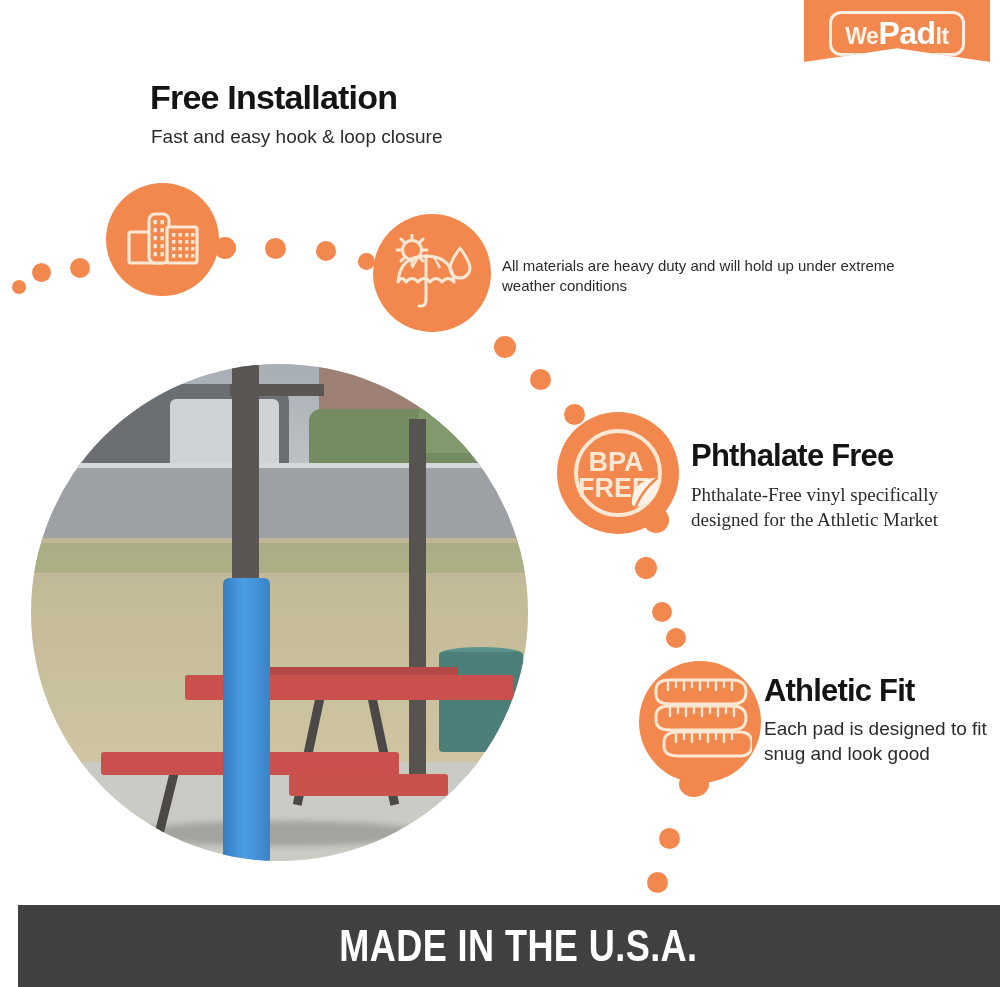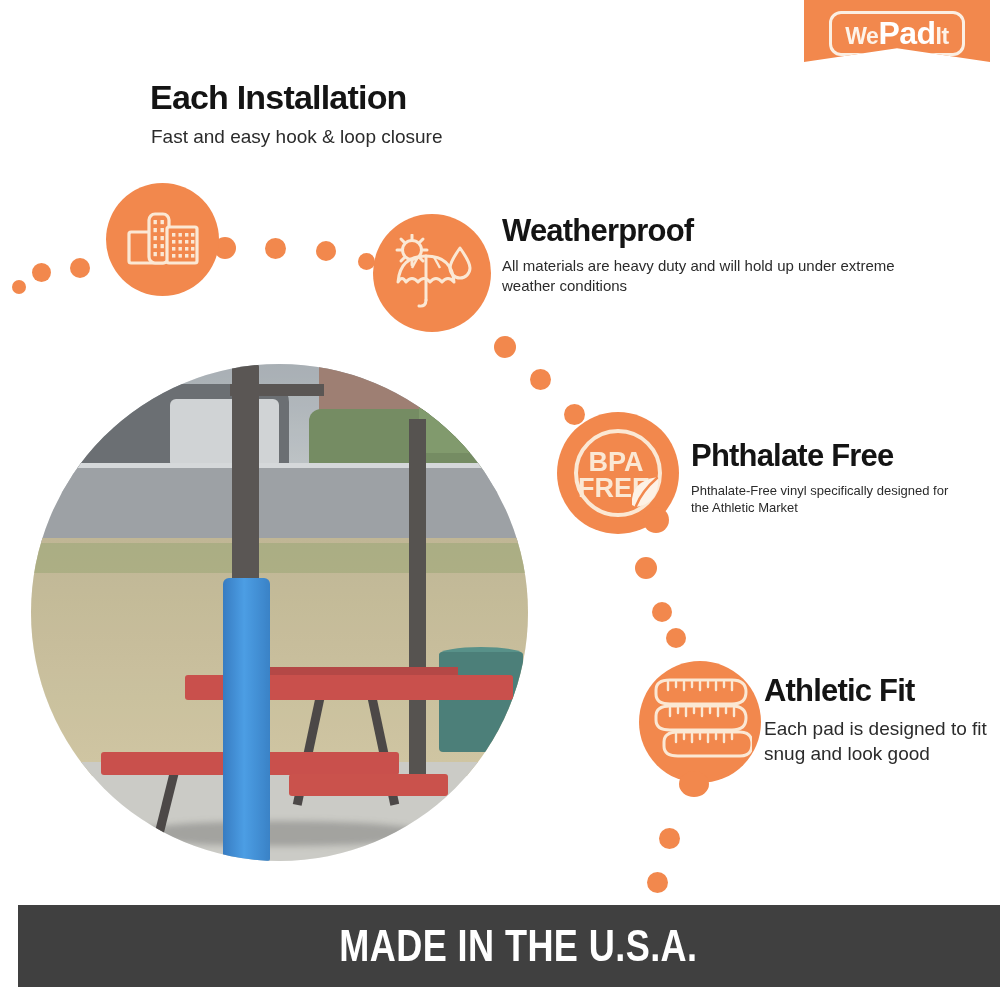--- a/index.html
+++ b/index.html
@@ -61,21 +61,21 @@
     line-height: 1.33;
   }
 
   #title-easy       { left: 132px; top: 78px;  font-size: 34px; }
   #desc-easy        { left: 133px; top: 124px; font-size: 19px; }
 
   #title-weather    { left: 484px; top: 213px; font-size: 31px; }
   #desc-weather     { left: 484px; top: 256px; font-size: 15px; width: 420px; }
 
   #title-phthalate  { left: 673px; top: 438px; font-size: 31px; }
-  #desc-phthalate   { left: 673px; top: 482px; font-size: 13px; width: 262px; }
+  #desc-phthalate   { left: 673px; top: 482px; font-size: 19px; width: 262px; font-family: Liberation Serif, serif; }
 
   #title-perfect    { left: 746px; top: 673px; font-size: 31px; }
   #desc-perfect     { left: 746px; top: 716px; font-size: 19px; width: 226px; }
 
   
   .badge {
     position: absolute;
     background: #F2884D;
     border-radius: 50%;
     display: flex;
@@ -317,24 +317,23 @@
           <line x1="52" y1="58" x2="52" y2="63"></line>
         <line x1="60" y1="58" x2="60" y2="66"></line>
           <line x1="68" y1="58" x2="68" y2="63"></line>
         <line x1="76" y1="58" x2="76" y2="66"></line>
           <line x1="84" y1="58" x2="84" y2="63"></line>
       </g>
     </svg>
     <div class="nub" style="left:40px; top:110px; width:30px; height:26px;"></div>
   </div>
 
-  <div class="feature-title" id="title-easy">Each Installation</div>
+  <div class="feature-title" id="title-easy">Free Installation</div>
   <div class="feature-desc" id="desc-easy">Fast and easy hook &amp; loop closure</div>
 
-  <div class="feature-title" id="title-weather">Weatherproof</div>
   <div class="feature-desc" id="desc-weather">All materials are heavy duty and will hold up under extreme weather conditions</div>
 
   <div class="feature-title" id="title-phthalate">Phthalate Free</div>
   <div class="feature-desc" id="desc-phthalate">Phthalate-Free vinyl specifically designed for the Athletic Market</div>
 
   <div class="feature-title" id="title-perfect">Athletic Fit</div>
   <div class="feature-desc" id="desc-perfect">Each pad is designed to fit snug and look good</div>
 
   <div class="photo">
     <div class="photo-inner">

